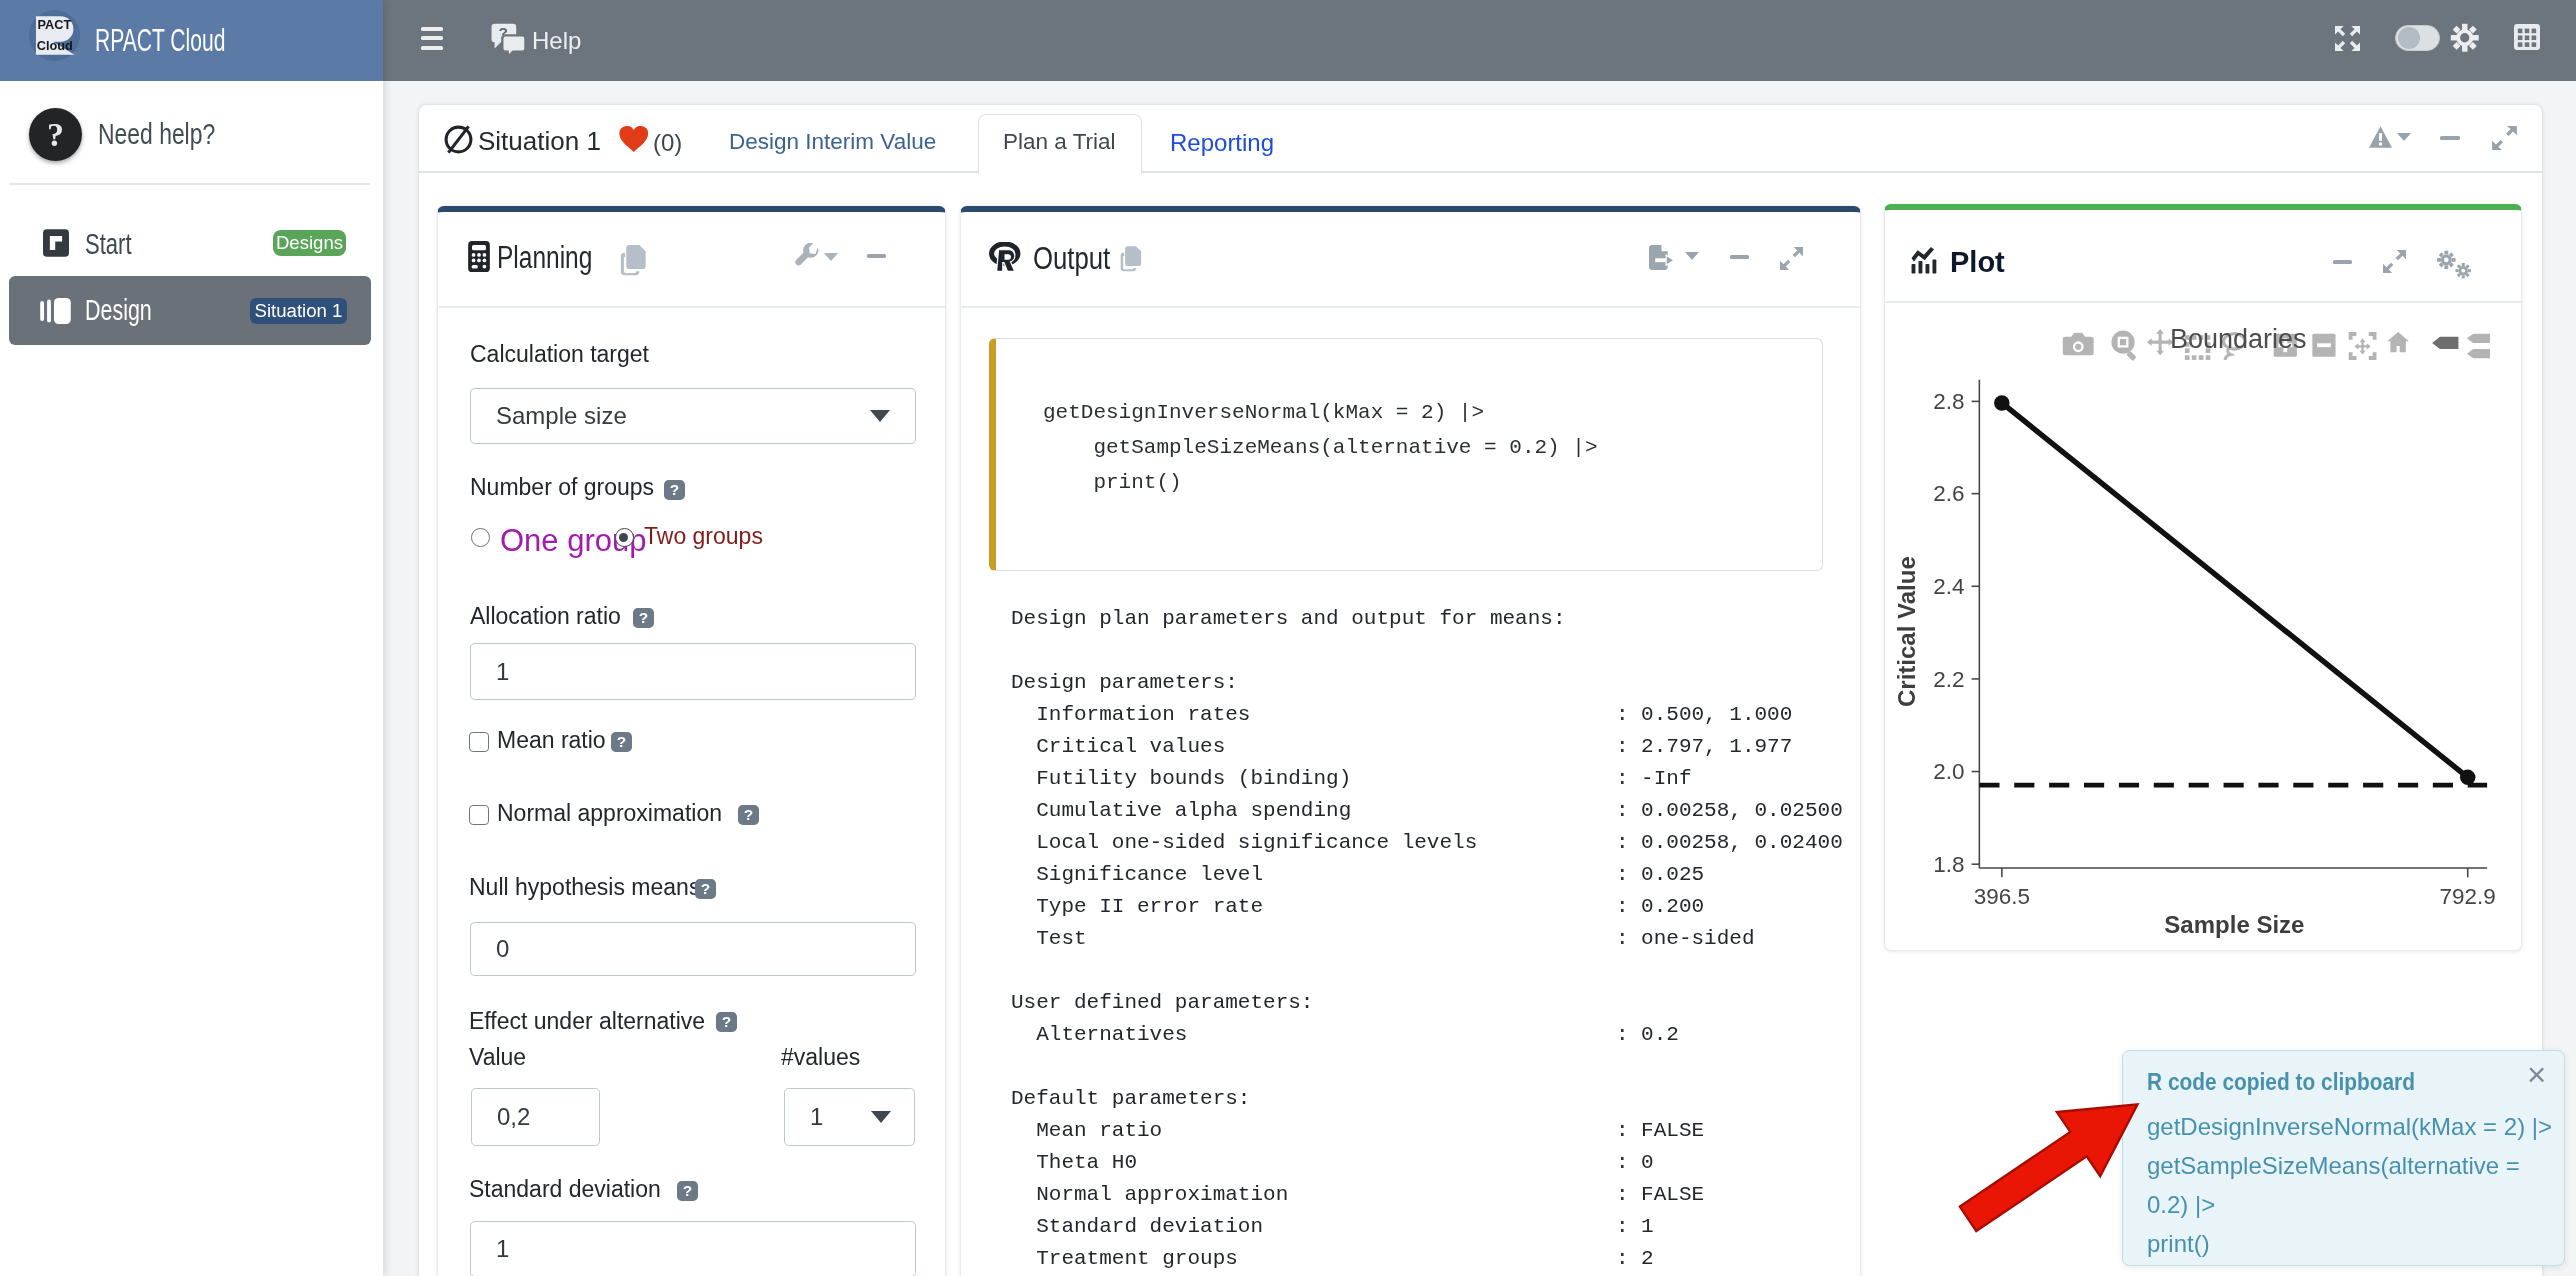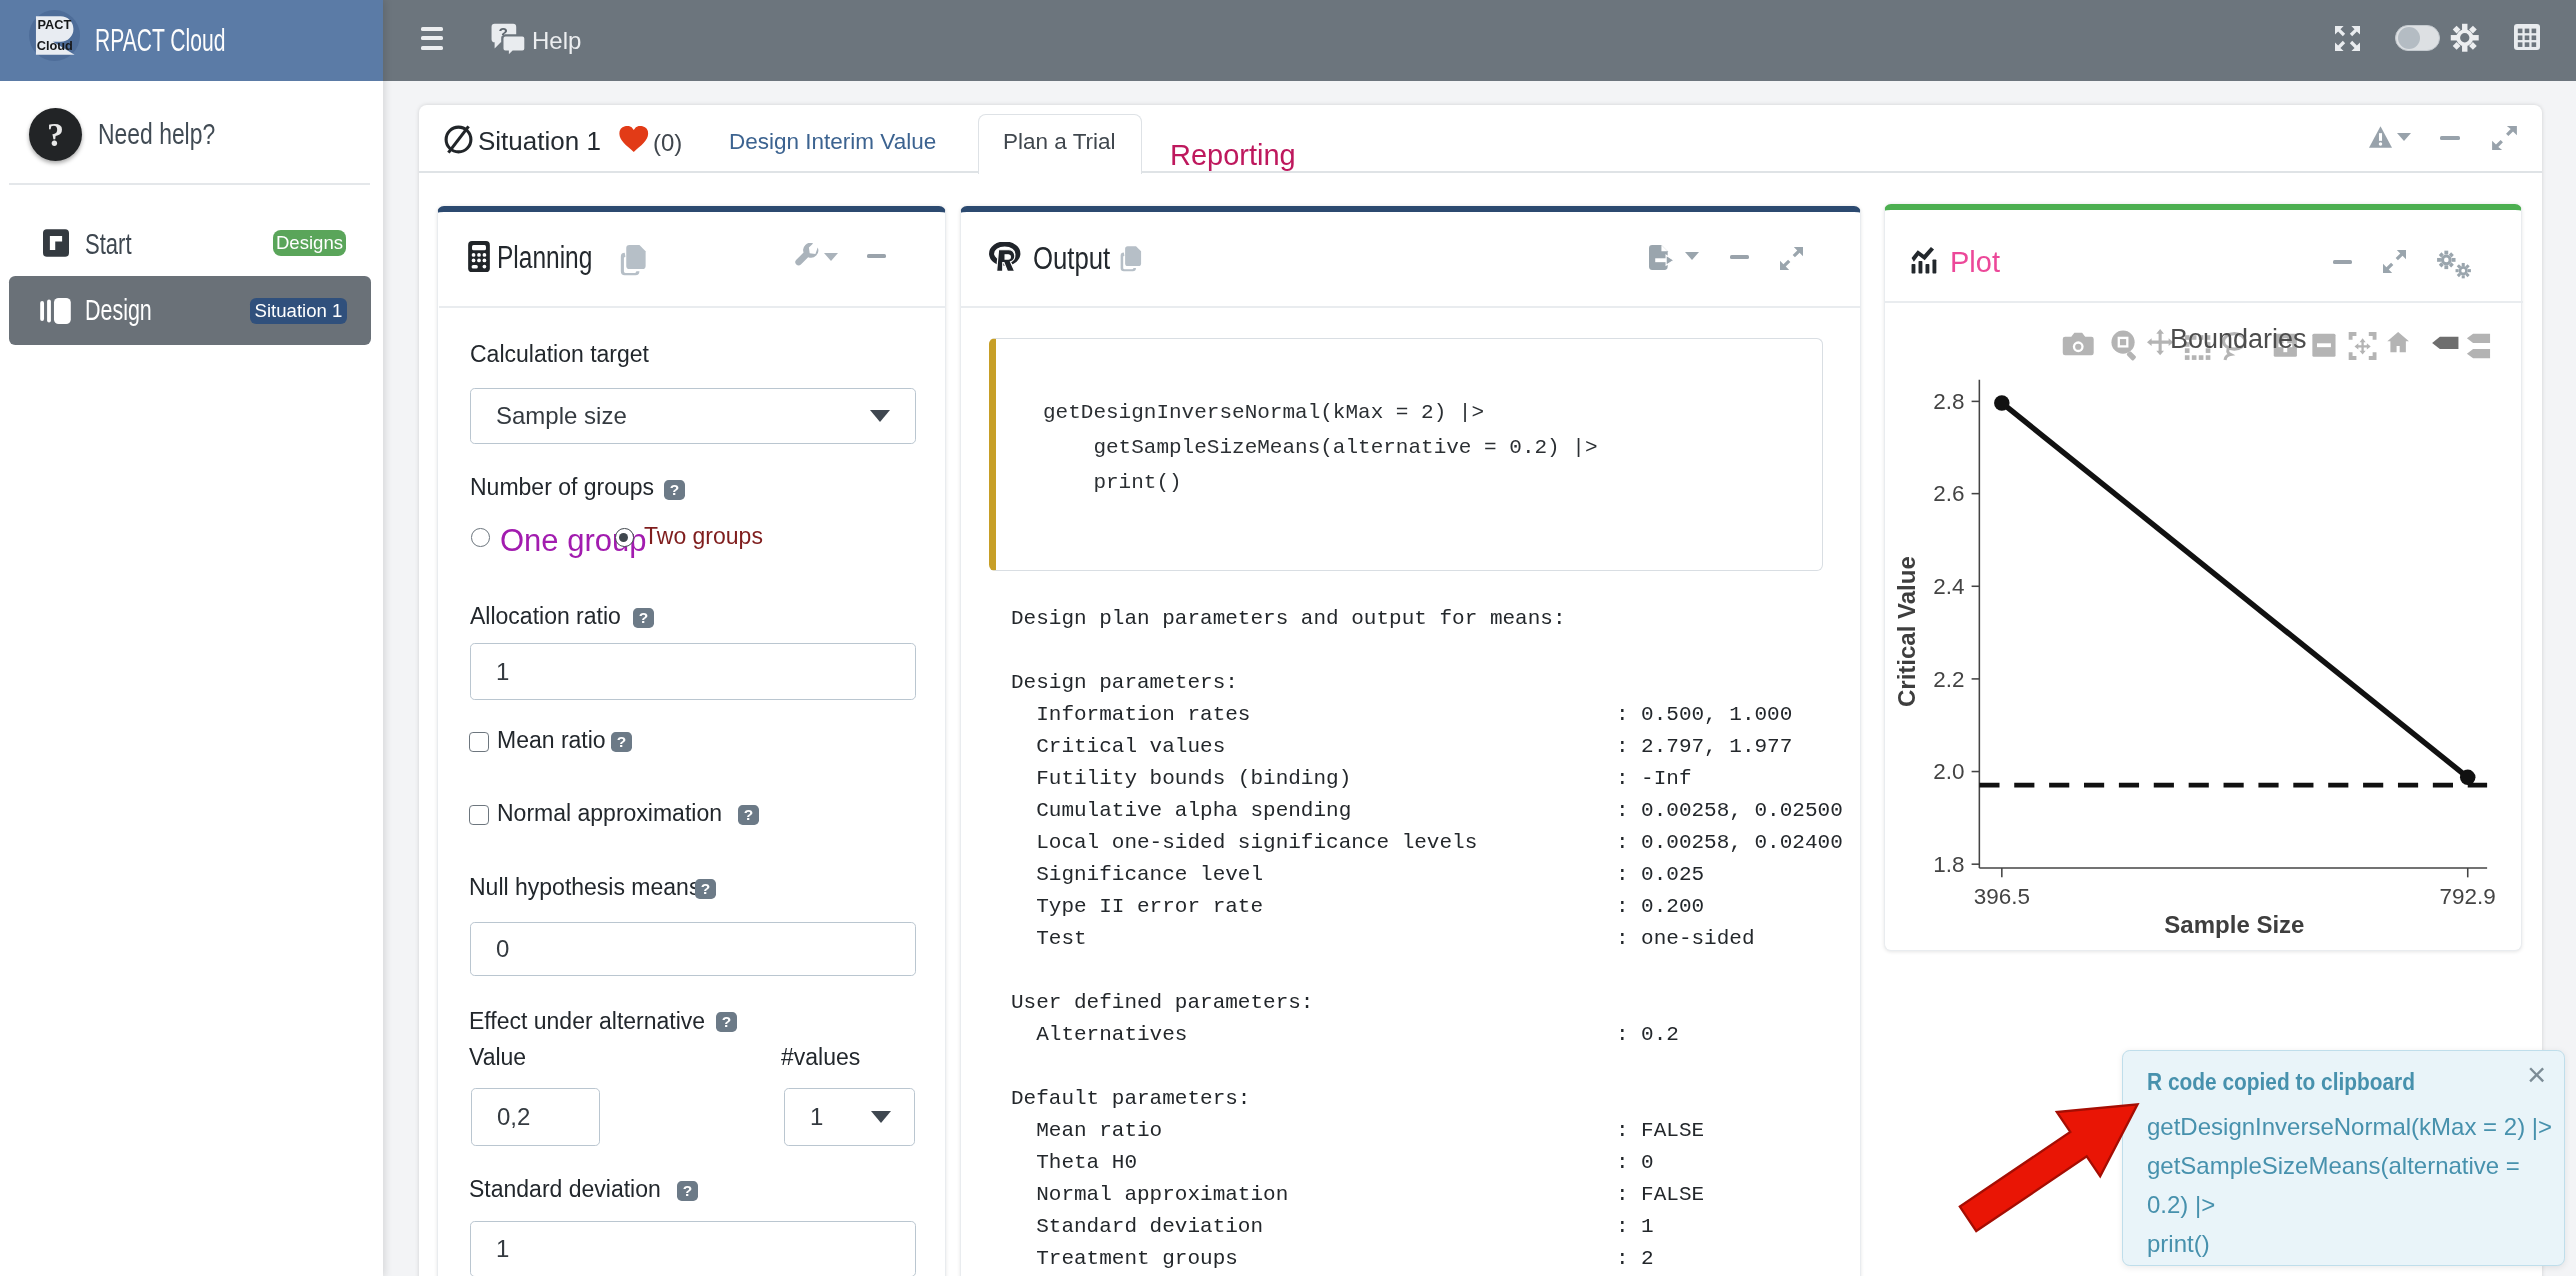--- a/index.html
+++ b/index.html
@@ -95,21 +95,21 @@
 <line x1="33" y1="3" x2="7" y2="37" stroke="#212529" stroke-width="4"></line>
   </svg>
 <div class="abs" style="left:478px;top:126px;font-size:26px;color:#252b31">Situation 1</div>
 <svg class="abs" style="left:619px;top:126px" width="29.5" height="26" viewBox="0 0 32 29">
 <path d="M16 29 C8 22 0 16 0 9 A8.5 8.5 0 0 1 16 4.5 A8.5 8.5 0 0 1 32 9 C32 16 24 22 16 29 z" fill="#e23b17"></path>
   </svg>
 <div class="abs" style="left:653px;top:129px;font-size:24px;color:#3f464d">(0)</div>
 <div class="abs" style="left:729px;top:129px;font-size:22.5px;color:#3c6390">Design Interim Value</div>
 <div class="abs" style="left:978px;top:114px;width:164px;height:60px;background:#fff;border:1.6px solid #dee2e6;border-bottom:none;border-radius:7.8px 7.8px 0 0"></div>
 <div class="abs" style="left:1003px;top:129px;font-size:22.5px;color:#40474e">Plan a Trial</div>
-<div class="abs" style="left:1170px;top:139px;font-size:29px;color:#be185d">Reporting</div>
+<div class="abs" style="left:1170px;top:129px;font-size:24px;color:#1d4ed8">Reporting</div>
 <svg class="abs" style="left:2369px;top:126px" width="23" height="22" viewBox="0 0 30 28">
 <path d="M15 0 L30 28 H0 z" fill="#98a2ab"></path>
     <rect x="13" y="9" width="4" height="10" fill="#fff"></rect>
     <circle cx="15" cy="23" r="2.3" fill="#fff"></circle>
   </svg>
 <div class="abs" style="left:2397px;top:133px;width:0;height:0;border-left:7px solid transparent;border-right:7px solid transparent;border-top:8.5px solid #98a2ab"></div>
 <div class="abs" style="left:2440px;top:136px;width:20px;height:3.9px;border-radius:1.6px;background:#98a2ab"></div>
 <svg class="abs" style="left:2492px;top:126px" width="25" height="24" viewBox="0 0 32 31" fill="#98a2ab">
 <path d="M19 0 h13 v12 l-5 -5 -6 6 -3 -3 6 -6 z"></path>
     <path d="M13 31 h-13 v-12 l5 5 6 -6 3 3 -6 6 z"></path>
@@ -225,21 +225,21 @@
 <div class="abs" style="left:0px;top:91px;width:638px;height:1.6px;background:#e9ecef"></div>
 <svg class="abs" style="left:25px;top:37px" width="31" height="28" viewBox="0 0 40 36">
 <path d="M2 14 l8 -10 8 6 9 -10 4 3 -12 14 -8 -6 -6 8 z" fill="#23282d"></path>
 <g fill="#23282d">
         <rect x="2" y="22" width="5" height="12" rx="1"></rect>
         <rect x="11" y="18" width="5" height="16" rx="1"></rect>
         <rect x="20" y="22" width="5" height="12" rx="1"></rect>
         <rect x="29" y="16" width="5" height="18" rx="1"></rect>
       </g>
     </svg>
-<div class="abs" style="left:65px;top:36px;font-size:29px;font-weight:400;color:#ec4899">Plot</div>
+<div class="abs" style="left:65px;top:36px;font-size:29px;font-weight:700;color:#0f172a">Plot</div>
 <div class="abs" style="left:448px;top:50px;width:19.4px;height:3.9px;border-radius:1.6px;background:#9aa3ab"></div>
 <svg class="abs" style="left:498px;top:40px" width="23" height="23" viewBox="0 0 30 30" fill="#9aa5ad">
 <path d="M18 0 h12 v12 l-4.5 -4.5 -6 6 -3 -3 6 -6 z"></path>
       <path d="M12 30 h-12 v-12 l4.5 4.5 6 -6 3 3 -6 6 z"></path>
     </svg>
 <svg class="abs" style="left:549px;top:39px" width="40" height="31" viewBox="0 0 52 40" fill="#9aa5ad">
 <g>
         <circle cx="16" cy="14" r="7"></circle>
         <circle cx="16" cy="14" r="3" fill="#fff"></circle>
 <g stroke="#9aa5ad" stroke-width="5">

